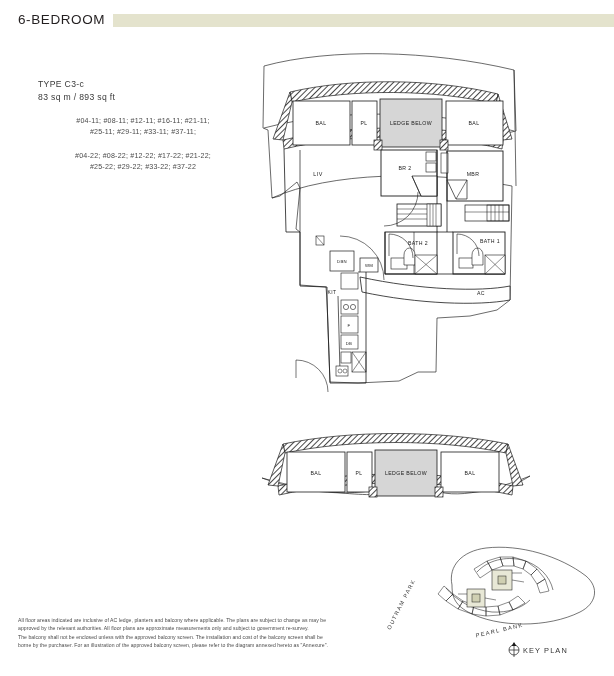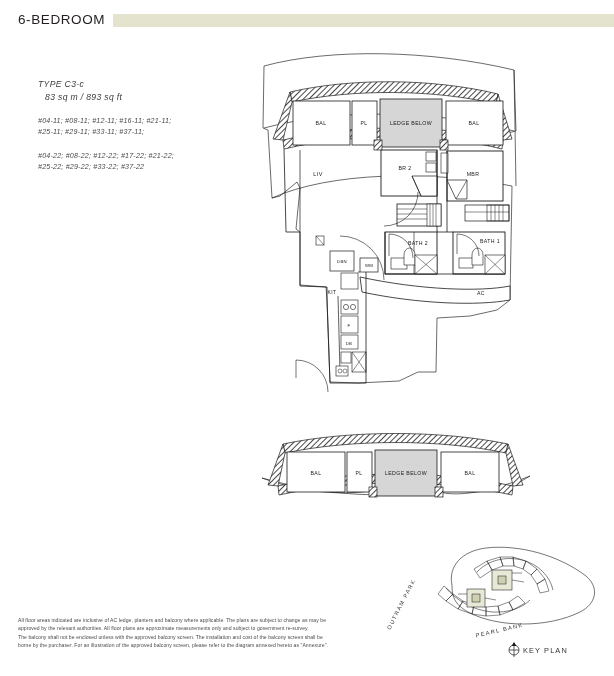--- a/index.html
+++ b/index.html
@@ -15,25 +15,25 @@
   #header{position:absolute;left:0;top:0;width:614px;height:40px;}
   #page-title{
     position:absolute;left:18px;top:12px;
     font-size:13.5px;letter-spacing:.6px;font-weight:400;color:#231f20;
   }
   #title-bar{
     position:absolute;left:113px;top:14px;width:501px;height:13px;
     background:#e4e3cd;
   }
   
-  #info{position:absolute;left:38px;top:78px;width:210px;font-style:italic;}
+  #info{position:absolute;left:38px;top:78px;width:210px;}
   .info-type{font-size:8.6px;letter-spacing:.35px;line-height:12.5px;color:#3a3a3a;}
-  .info-area{font-size:8.6px;letter-spacing:.35px;line-height:12.5px;color:#3a3a3a;margin-left:7px;}
+  .info-area{font-size:8.6px;letter-spacing:.35px;line-height:12.5px;color:#3a3a3a;}
   .unit-group{margin-top:13px;}
-  .unit-line{font-size:7.1px;letter-spacing:.2px;line-height:11px;color:#4a4a4a;white-space:nowrap;}
+  .unit-line{font-size:7.1px;letter-spacing:.2px;line-height:11px;color:#4a4a4a;white-space:nowrap;text-align:center;}
   
   #plan-wrap{position:absolute;left:0;top:0;width:614px;height:676px;pointer-events:none;}
   #plan-wrap svg{display:block;}
   
   #footer{
     position:absolute;left:18px;top:616px;width:405px;
   }
   .footer-line{font-size:5.1px;line-height:8.3px;color:#4a4a4a;letter-spacing:.06px;}
   
   #keyplan-label{

